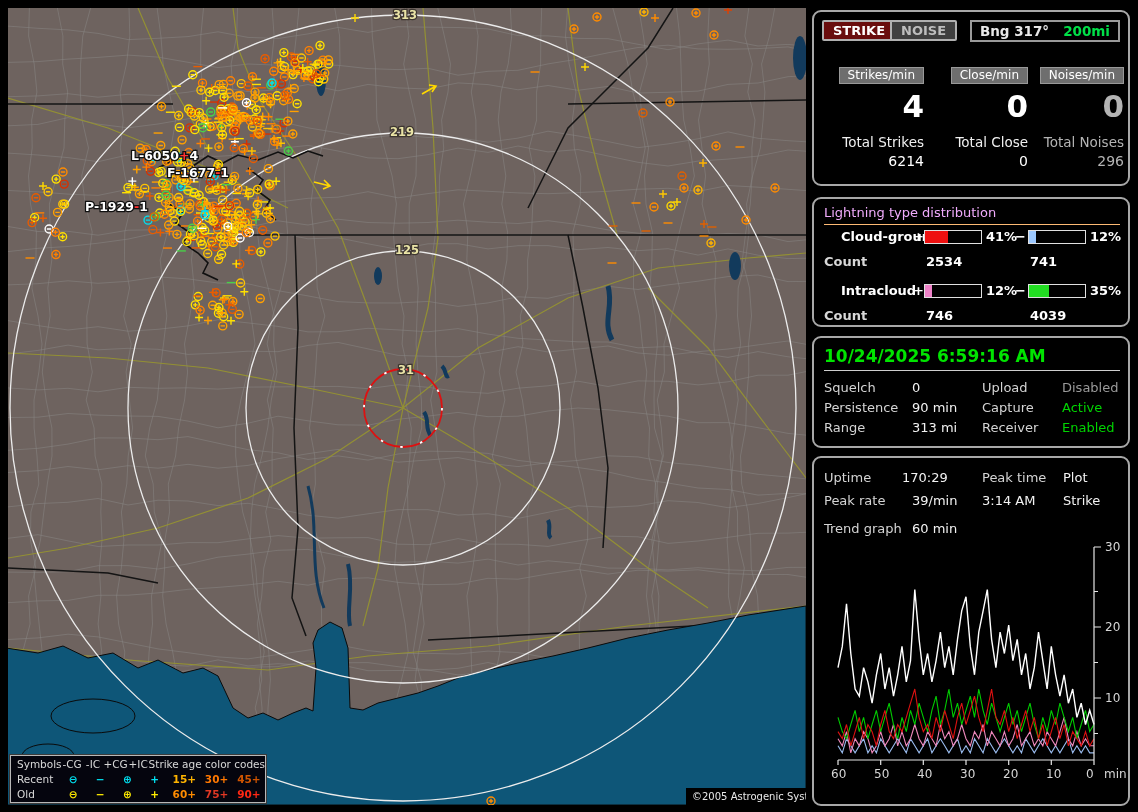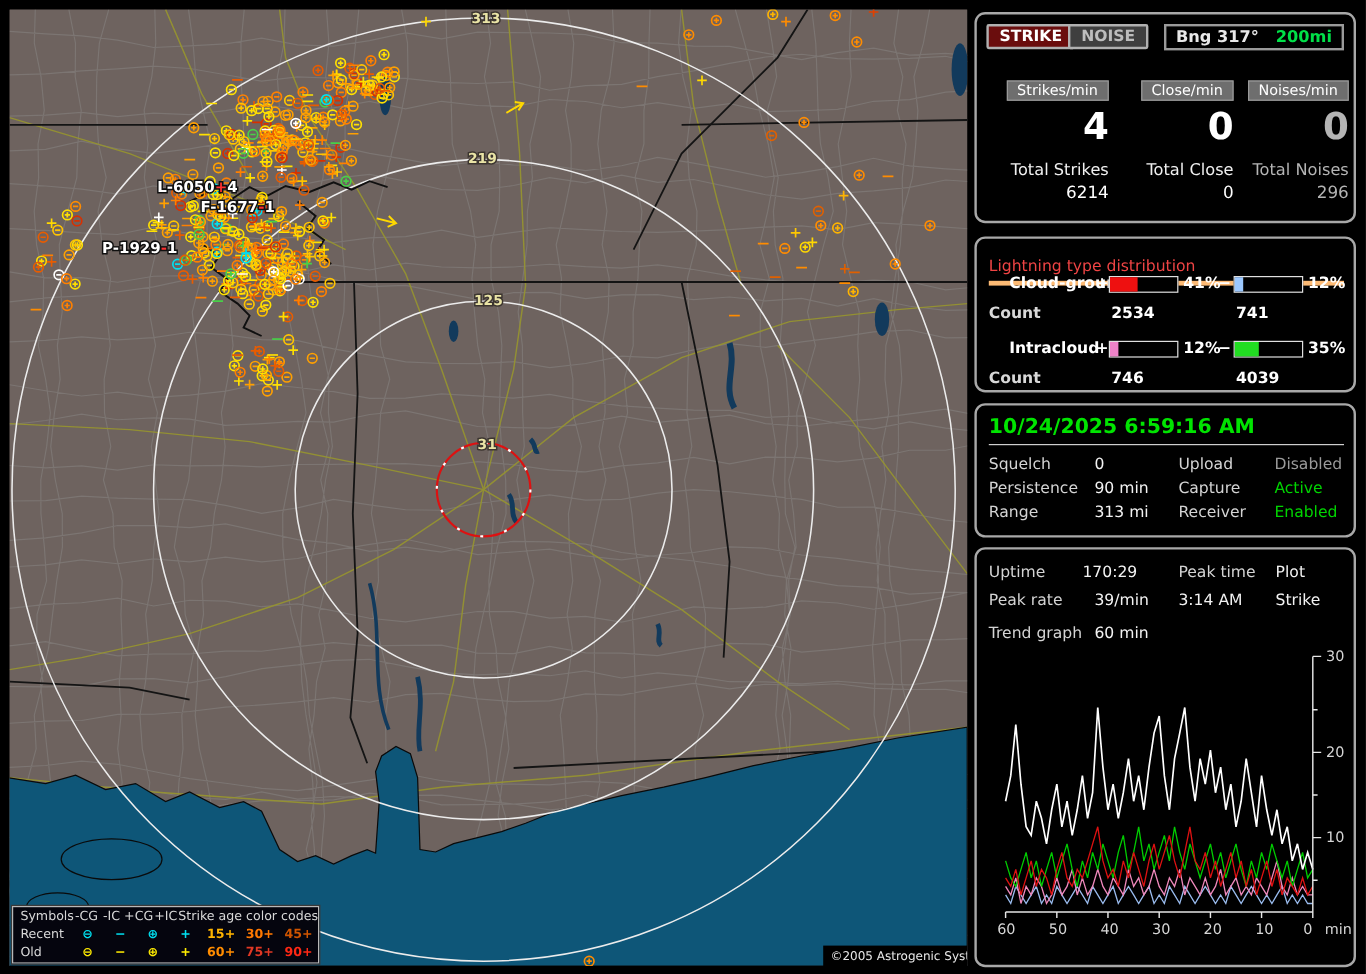--- a/index.html
+++ b/index.html
@@ -27,21 +27,21 @@
   #noise-btn{position:absolute;left:76px;top:8px;background:#3f3f3f;color:#bdbdbd;}
   #bng-box{position:absolute;right:8px;top:8px;border:2px solid #9a9a9a;background:#000;padding:1px 8px;font-weight:bold;font-size:13.5px;}
   #bng-box .rng{color:#00e048;margin-left:14px;}
   .stat-col{position:absolute;width:96px;top:52px;text-align:right;}
   .stat-col .tag{display:inline-block;background:#6e6e6e;color:#fff;font-size:12px;padding:0 8px 1px;border:1px solid #999;}
   .stat-col .big{font-size:31px;font-weight:bold;color:#fff;margin-top:4px;}
   .stat-col .tlabel{font-size:13.5px;color:#f0f0f0;margin-top:10px;}
   .stat-col .tval{font-size:14px;color:#fff;margin-top:3px;}
   .dim .big,.dim .tlabel,.dim .tval{color:#b4b4b4;}
   
-  #dist-title{position:absolute;left:10px;top:16px;width:296px;font-size:13px;color:#ef4444;border-bottom:4px solid #fdba74;padding-bottom:4px;}
+  #dist-title{position:absolute;left:10px;top:6px;width:296px;font-size:13px;color:#f0abfc;border-bottom:1px solid #fdba74;padding-bottom:4px;}
   .d-name{position:absolute;left:27px;font-size:13px;font-weight:bold;color:#fff;}
   .d-sign{position:absolute;font-size:13px;font-weight:bold;color:#fff;}
   .d-bar{position:absolute;width:56px;height:12px;border:1px solid #e0e0e0;background:#000;}
   .d-bar i{display:block;height:100%;}
   .d-pct{position:absolute;font-size:13px;font-weight:bold;color:#fff;}
   .d-cnt-label{position:absolute;left:10px;font-size:13px;font-weight:bold;color:#d8d8d8;}
   .d-cnt{position:absolute;font-size:13px;font-weight:bold;color:#fff;}
   
   #date-line{position:absolute;left:10px;top:8px;width:296px;font-size:17px;font-weight:bold;color:#00e400;border-bottom:1px solid #cfcfcf;padding-bottom:4px;}
   .g-label{position:absolute;font-size:13px;color:#d4d4d4;}

